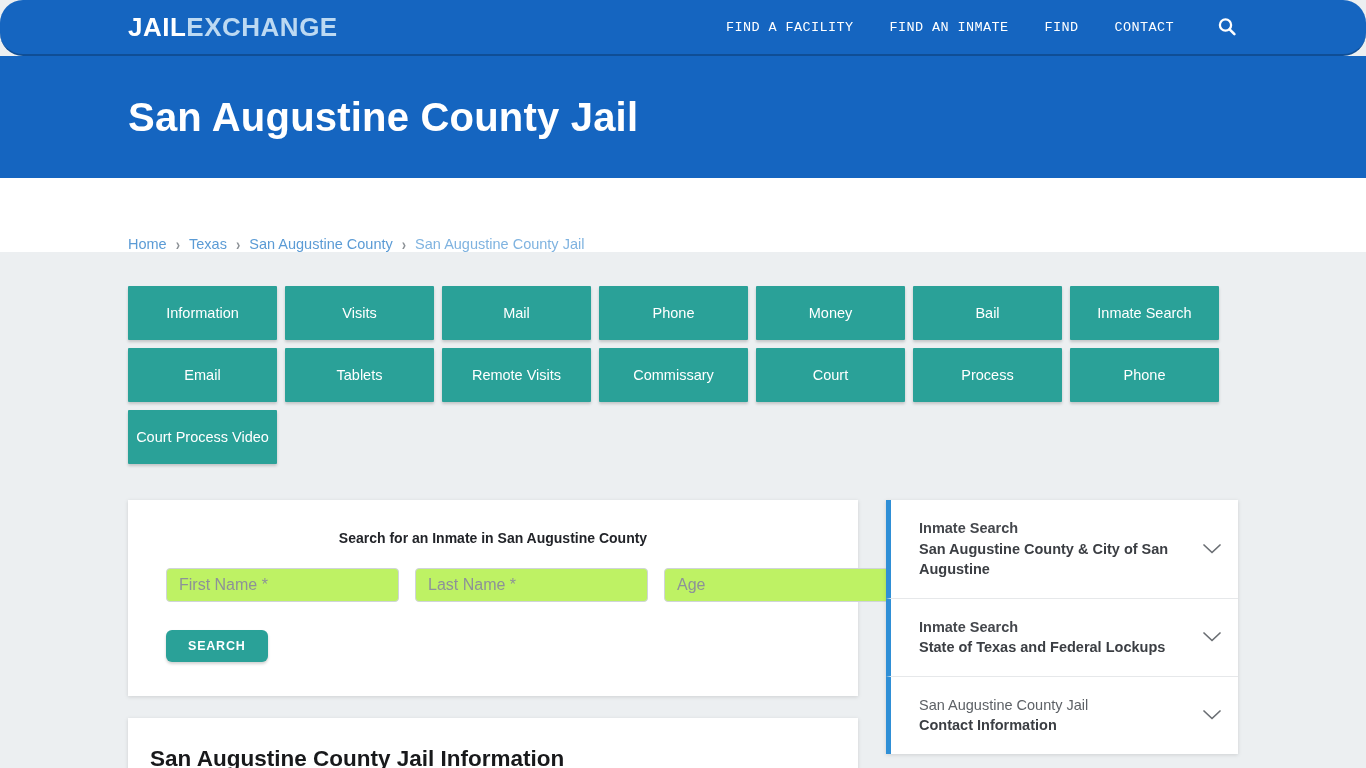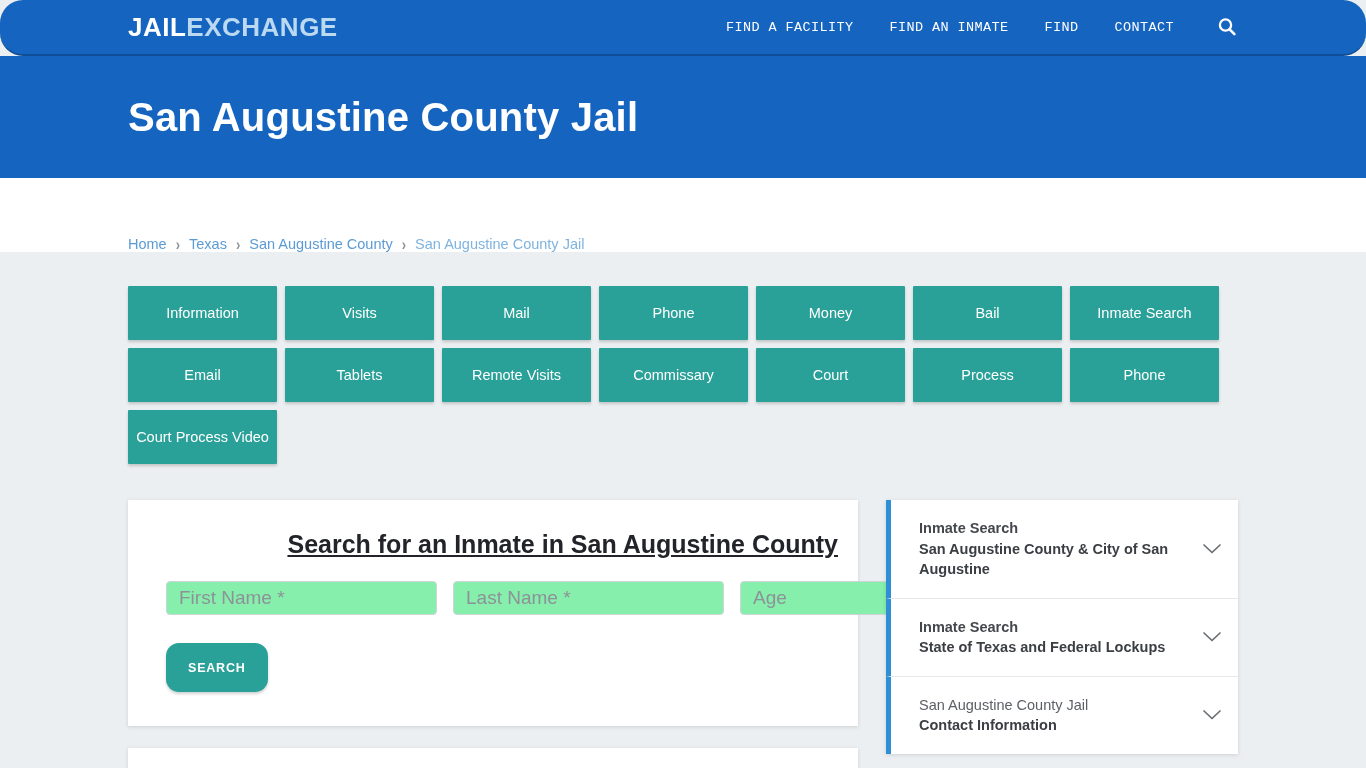--- a/index.html
+++ b/index.html
@@ -147,63 +147,62 @@
   .colmain { width: 730px; flex: 0 0 730px; }
   .colside { width: 352px; flex: 0 0 352px; }
 
   .card {
     background: #ffffff;
     box-shadow: 0 1px 4px rgba(0,0,0,0.13);
     padding: 30px 20px 34px 20px;
   }
   .card h2 {
     margin: 0 0 22px 0;
-    text-align: right;
-    font-size: 25px;
+    text-align: center;
+    font-size: 14px;
     color: #222429;
     font-weight: bold;
-    text-decoration: underline;
   }
   .formrow {
     display: flex;
     gap: 16px;
     padding: 0 18px;
   }
   .formrow input, .formrow select {
     height: 34px;
     border: 1px solid #cfd4d9;
     border-radius: 4px;
-    font-size: 19px;
+    font-size: 16px;
     color: #55595f;
     padding: 0 12px;
-    background: #86efac;
+    background: #bef264;
     font-family: "Liberation Sans", sans-serif;
     outline: none;
   }
   .formrow input::placeholder { color: #8d9298; }
   .f-first { flex: 0 0 164px; }
   .f-last  { flex: 0 0 162px; }
   .f-age   { flex: 0 0 162px; }
   .f-race  { flex: 0 0 162px; }
   select.f-race {
     appearance: none;
     -webkit-appearance: none;
     background-image: linear-gradient(45deg, transparent 50%, #55595f 50%), linear-gradient(135deg, #55595f 50%, transparent 50%);
     background-position: calc(100% - 19px) 15px, calc(100% - 14px) 15px;
     background-size: 5px 5px, 5px 5px;
     background-repeat: no-repeat;
   }
   .searchbtn {
     margin: 28px 0 0 18px;
-    height: 49px;
+    height: 32px;
     padding: 0 22px;
     background: #2aa198;
     color: #ffffff;
     border: none;
-    border-radius: 13px;
+    border-radius: 6px;
     font-size: 12.5px;
     letter-spacing: 0.8px;
     font-weight: bold;
     cursor: pointer;
     box-shadow: 0 2px 3px rgba(0,0,0,0.18);
     font-family: "Liberation Sans", sans-serif;
   }
 
   .infocard {
     background: #ffffff;

